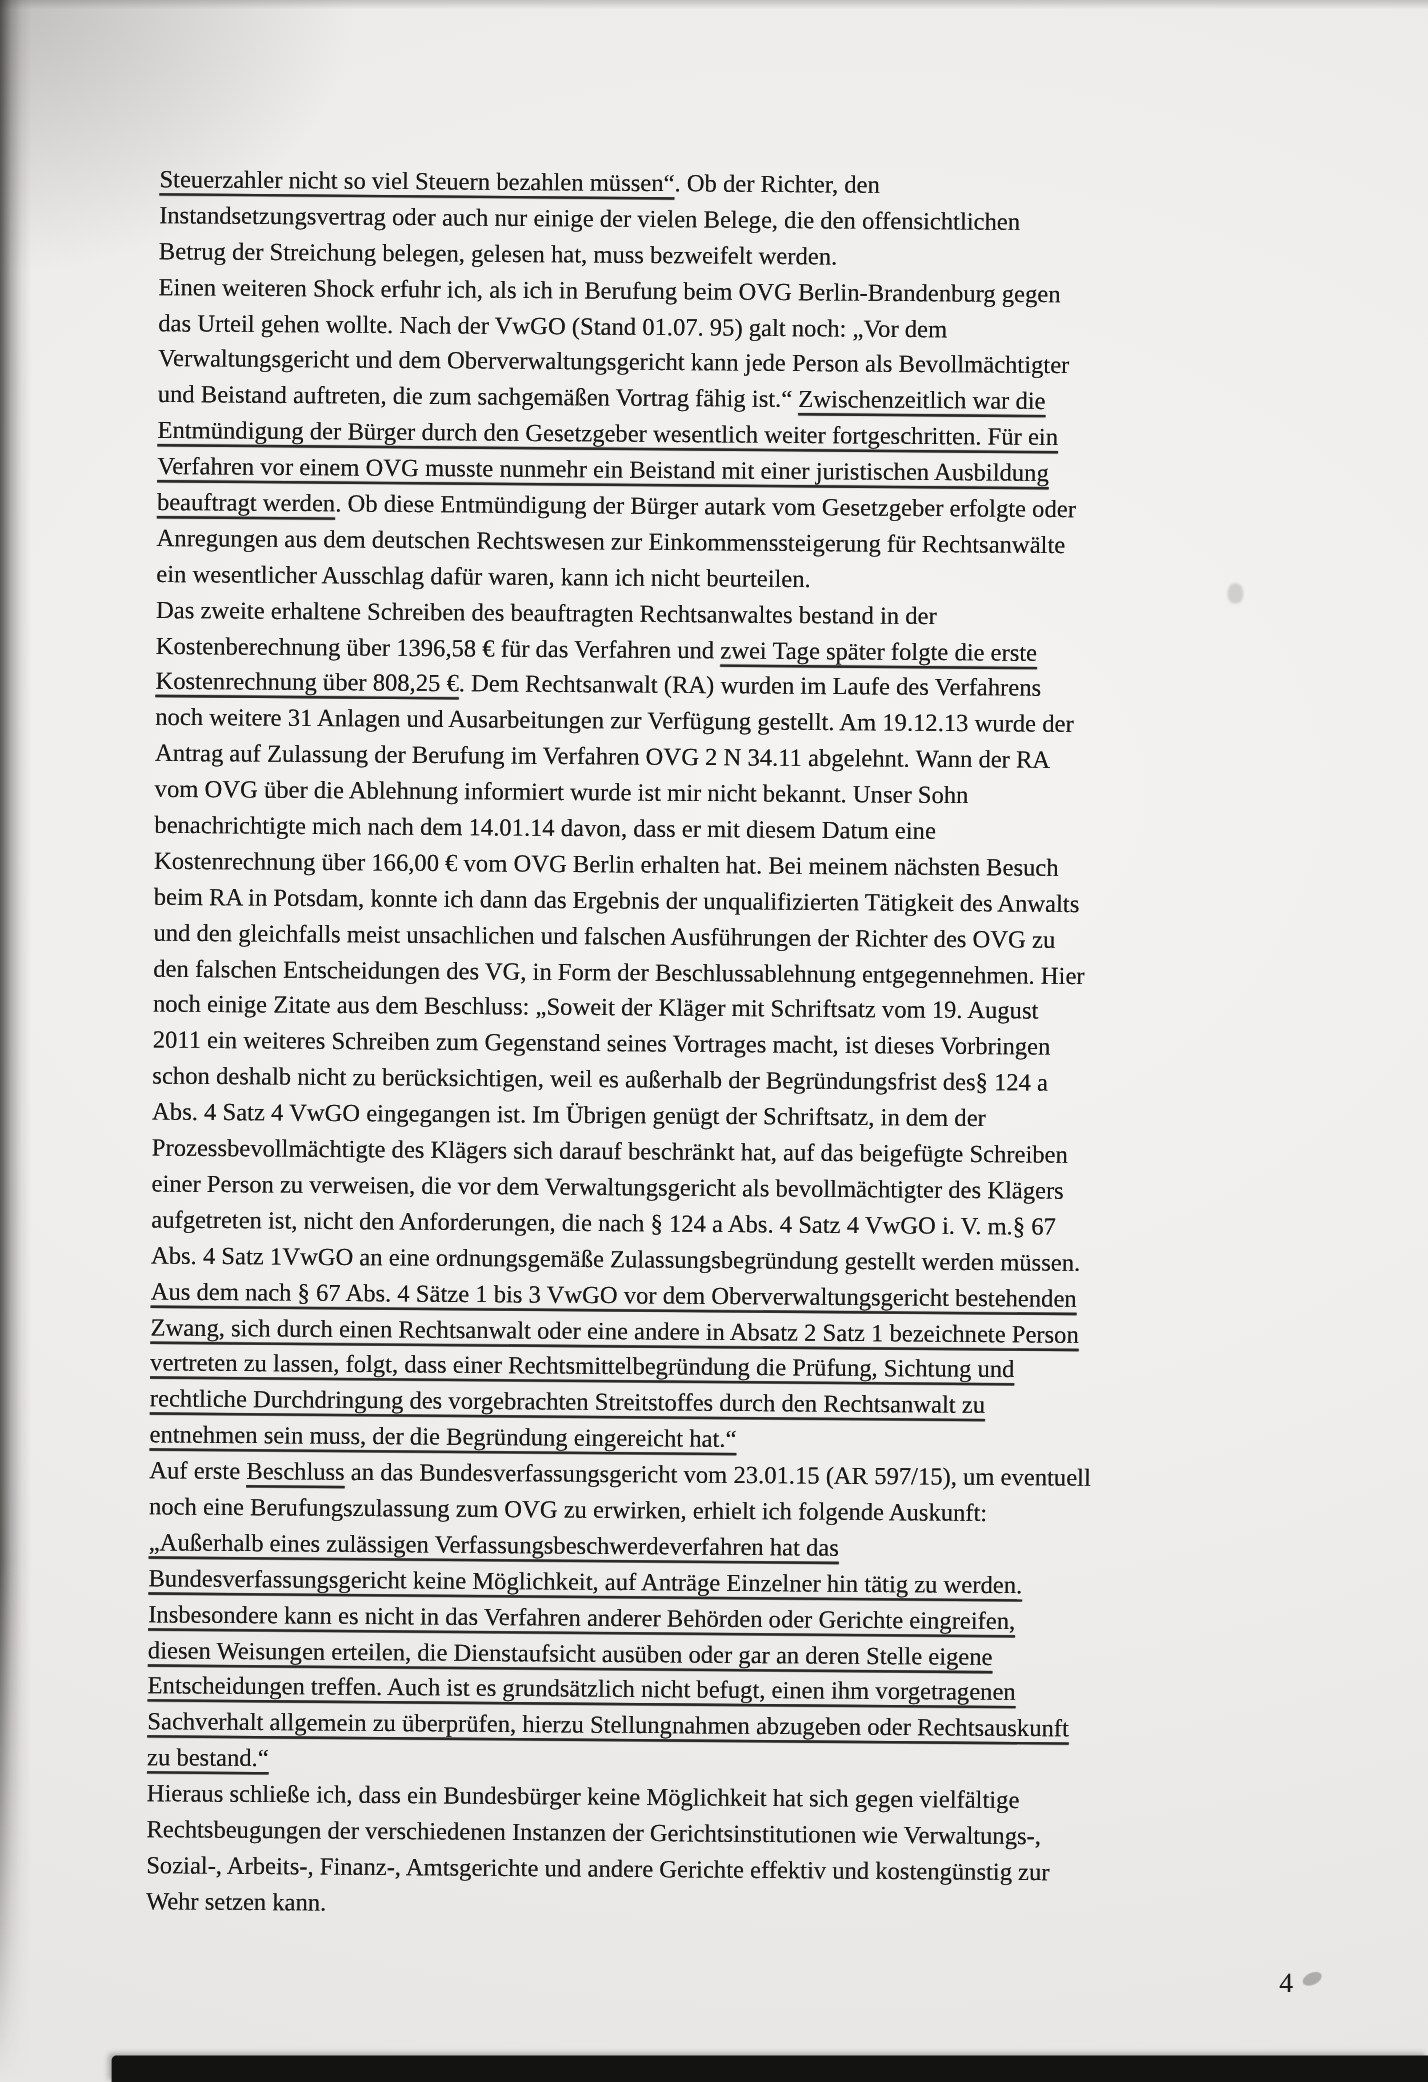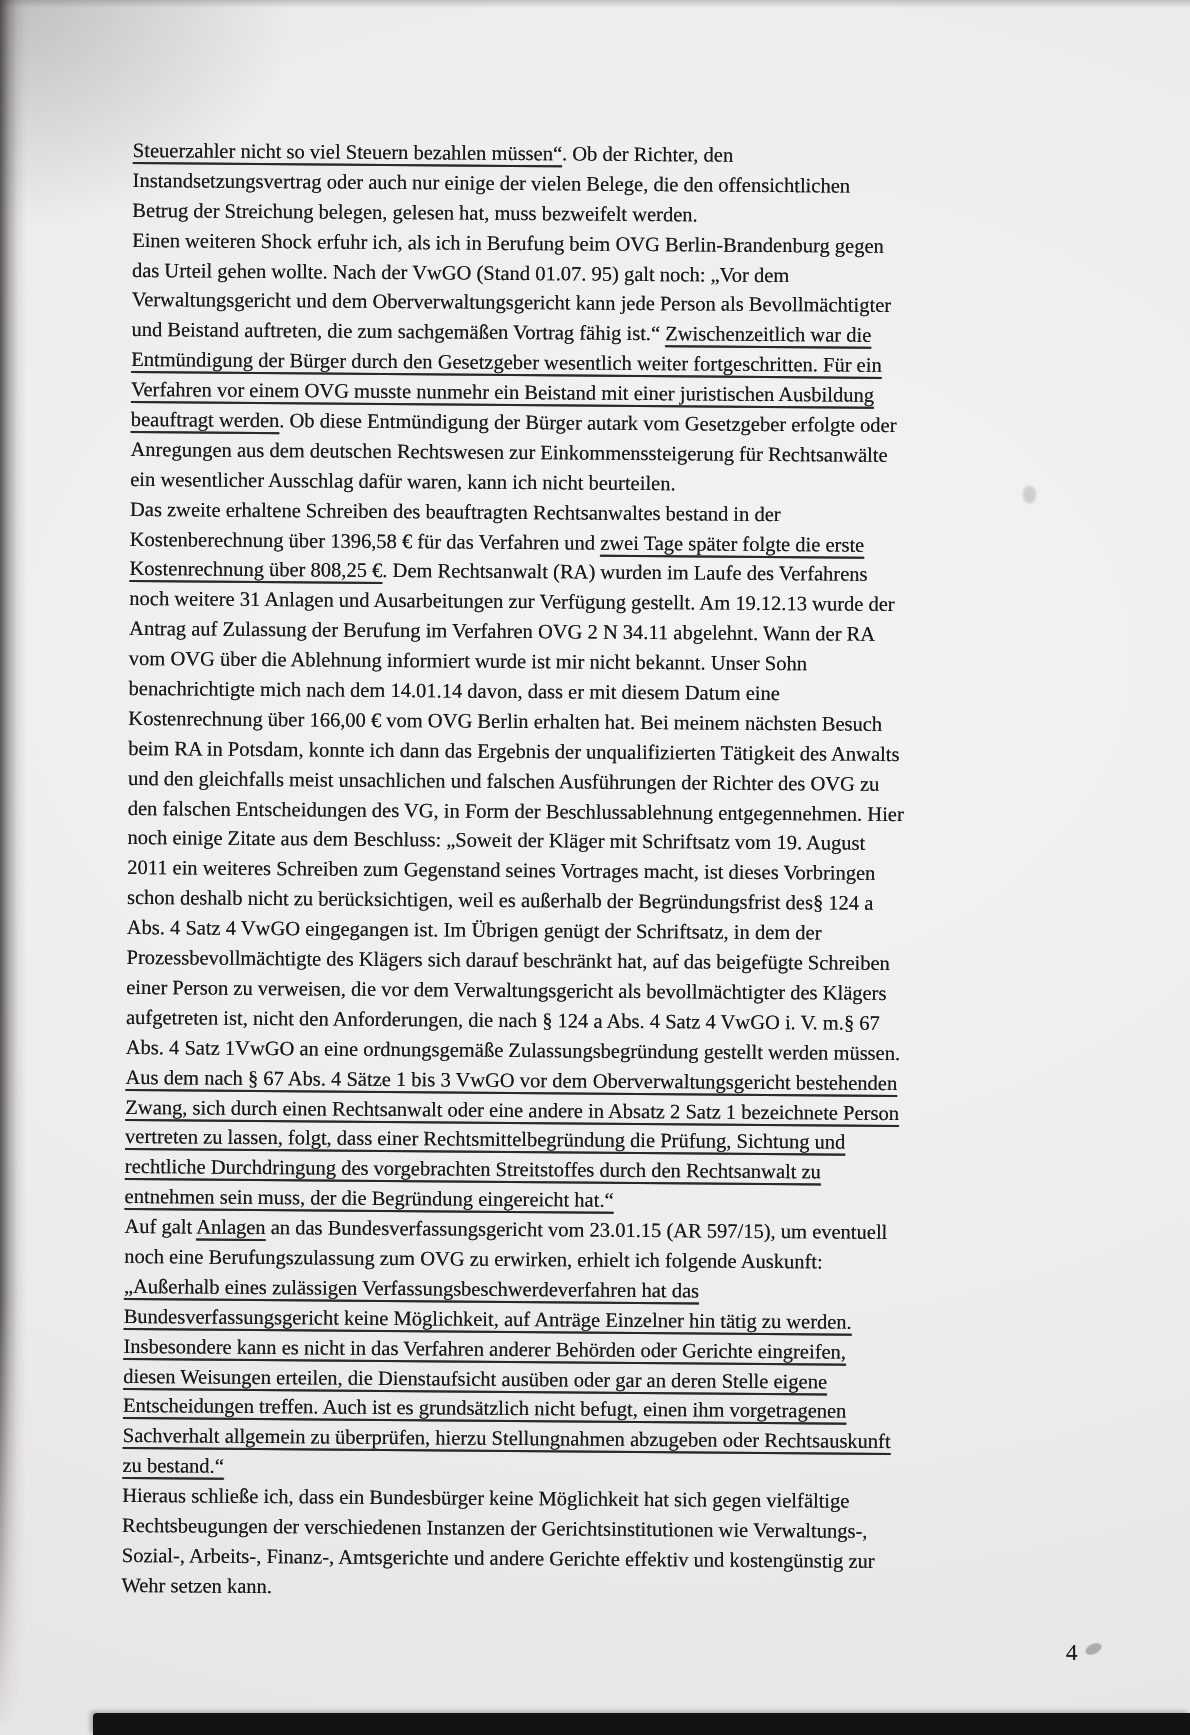--- a/index.html
+++ b/index.html
@@ -115,21 +115,21 @@
       <div class="line"><span>Abs. 4 Satz 4 VwGO eingegangen ist. Im Übrigen genügt der Schriftsatz, in dem der</span></div>
       <div class="line"><span>Prozessbevollmächtigte des Klägers sich darauf beschränkt hat, auf das beigefügte Schreiben</span></div>
       <div class="line"><span>einer Person zu verweisen, die vor dem Verwaltungsgericht als bevollmächtigter des Klägers</span></div>
       <div class="line"><span>aufgetreten ist, nicht den Anforderungen, die nach § 124 a Abs. 4 Satz 4 VwGO i. V. m.§ 67</span></div>
       <div class="line"><span>Abs. 4 Satz 1VwGO an eine ordnungsgemäße Zulassungsbegründung gestellt werden müssen.</span></div>
       <div class="line"><span class="u">Aus dem nach § 67 Abs. 4 Sätze 1 bis 3 VwGO vor dem Oberverwaltungsgericht bestehenden </span></div>
       <div class="line"><span class="u">Zwang, sich durch einen Rechtsanwalt oder eine andere in Absatz 2 Satz 1 bezeichnete Person </span></div>
       <div class="line"><span class="u">vertreten zu lassen, folgt, dass einer Rechtsmittelbegründung die Prüfung, Sichtung und </span></div>
       <div class="line"><span class="u">rechtliche Durchdringung des vorgebrachten Streitstoffes durch den Rechtsanwalt zu </span></div>
       <div class="line"><span class="u">entnehmen sein muss, der die Begründung eingereicht hat.“</span></div>
-      <div class="line"><span>Auf galt </span><span class="u">Anlagen</span><span> an das Bundesverfassungsgericht vom 23.01.15 (AR 597/15), um eventuell</span></div>
+      <div class="line"><span>Auf erste </span><span class="u">Beschluss</span><span> an das Bundesverfassungsgericht vom 23.01.15 (AR 597/15), um eventuell</span></div>
       <div class="line"><span>noch eine Berufungszulassung zum OVG zu erwirken, erhielt ich folgende Auskunft:</span></div>
       <div class="line"><span class="u">„Außerhalb eines zulässigen Verfassungsbeschwerdeverfahren hat das </span></div>
       <div class="line"><span class="u">Bundesverfassungsgericht keine Möglichkeit, auf Anträge Einzelner hin tätig zu werden. </span></div>
       <div class="line"><span class="u">Insbesondere kann es nicht in das Verfahren anderer Behörden oder Gerichte eingreifen, </span></div>
       <div class="line"><span class="u">diesen Weisungen erteilen, die Dienstaufsicht ausüben oder gar an deren Stelle eigene </span></div>
       <div class="line"><span class="u">Entscheidungen treffen. Auch ist es grundsätzlich nicht befugt, einen ihm vorgetragenen </span></div>
       <div class="line"><span class="u">Sachverhalt allgemein zu überprüfen, hierzu Stellungnahmen abzugeben oder Rechtsauskunft </span></div>
       <div class="line"><span class="u">zu bestand.“</span></div>
       <div class="line"><span>Hieraus schließe ich, dass ein Bundesbürger keine Möglichkeit hat sich gegen vielfältige</span></div>
       <div class="line"><span>Rechtsbeugungen der verschiedenen Instanzen der Gerichtsinstitutionen wie Verwaltungs-,</span></div>

